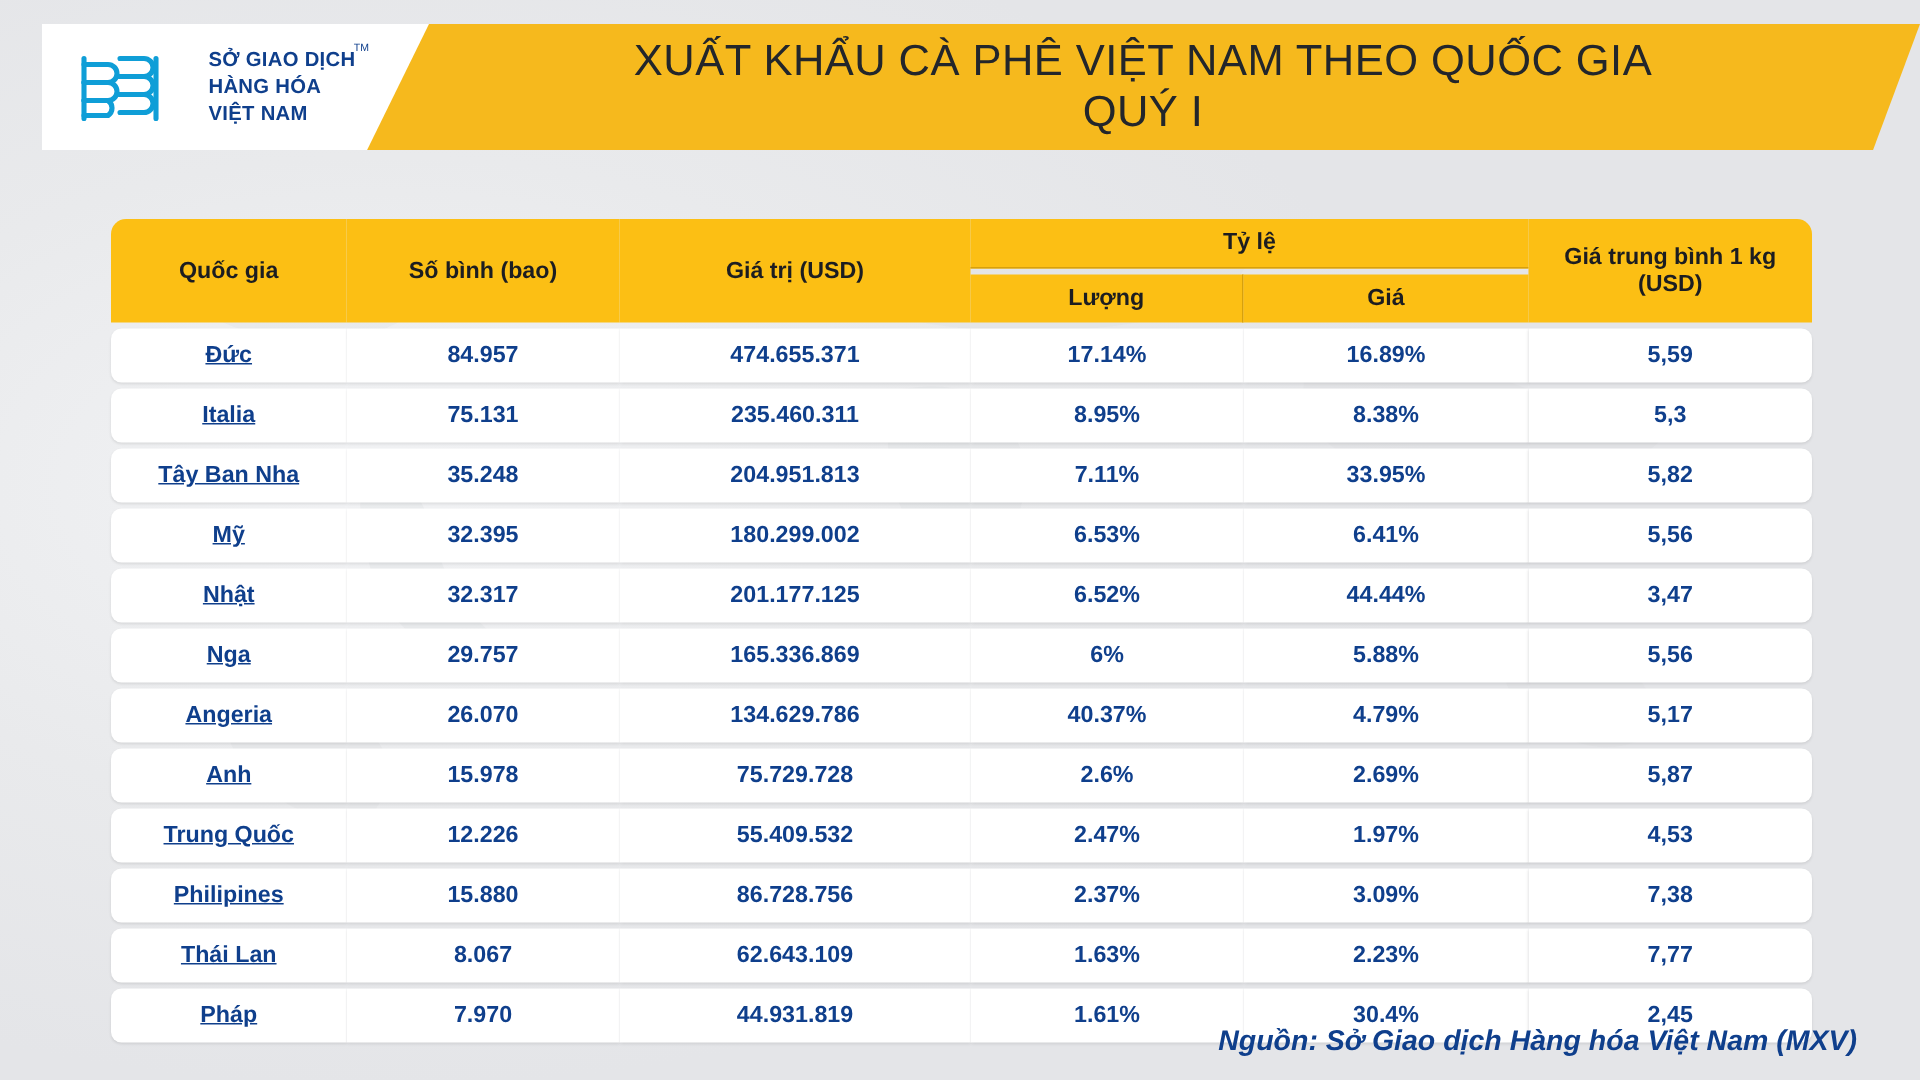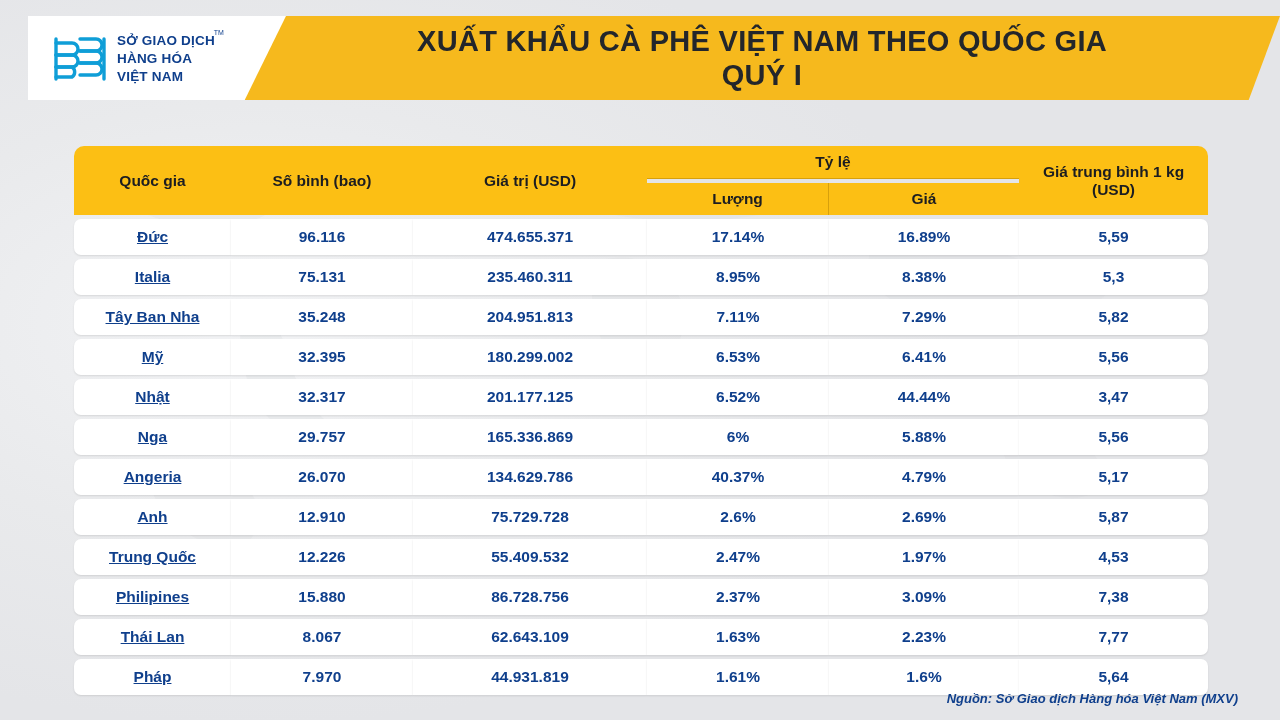--- a/index.html
+++ b/index.html
@@ -51,21 +51,21 @@
     position: absolute;
     right: 18px; top: 0; bottom: 0;
     width: 10px;
     background: #f6b91d;
     transform: skewX(-13deg);
     opacity: 0;
   }
   .logo-inner {
     display: flex;
     align-items: center;
-    gap: 5px;
+    gap: 27px;
     padding-left: 22px;
   }
   .logo-mark { width: 62px; height: 54px; flex: none; }
   .logo-text {
     font-weight: bold;
     font-size: 13.5px;
     line-height: 1.28;
     color: #0f3f8c;
     letter-spacing: .2px;
     white-space: pre-line;
@@ -74,21 +74,21 @@
     font-size: 7px; color: #0f3f8c; vertical-align: super;
   }
   .header-title {
     position: absolute;
     left: 300px; right: 56px; top: 16px;
     height: 84px;
     display: flex; flex-direction: column;
     align-items: center; justify-content: center;
     text-align: center;
     color: #23262b;
-    font-weight: bold;
+    font-weight: normal;
     font-size: 29px;
     line-height: 1.18;
     letter-spacing: .3px;
     text-transform: uppercase;
   }
   
   .table-wrap {
     position: absolute;
     left: 74px; top: 142px;
     width: 1134px;
@@ -132,21 +132,21 @@
   col.c-country { width: 157px; }
   col.c-qty     { width: 182px; }
   col.c-val     { width: 234px; }
   col.c-rqty    { width: 182px; }
   col.c-rprice  { width: 190px; }
   col.c-avg     { width: 189px; }
   
   .source {
     position: absolute;
     right: 42px; bottom: 14px;
-    font-size: 13px;
+    font-size: 19px;
     font-weight: bold;
     font-style: italic;
     color: #0f3f8c;
   }
 </style>
 </head>
 <body>
 
 <div class="page">
 
@@ -215,40 +215,40 @@
           </th>
         </tr>
         <tr>
           <th class="sub-left th-bot-left-none">Lượng</th>
           <th>Giá</th>
         </tr>
       </thead>
       <tbody>
         <tr>
           <td>Đức</td>
-          <td>96.116</td>
+          <td>84.957</td>
           <td>474.655.371</td>
           <td>17.14%</td>
           <td>16.89%</td>
           <td>5,59</td>
         </tr>
         <tr>
           <td>Italia</td>
           <td>75.131</td>
           <td>235.460.311</td>
           <td>8.95%</td>
           <td>8.38%</td>
           <td>5,3</td>
         </tr>
         <tr>
           <td>Tây Ban Nha</td>
           <td>35.248</td>
           <td>204.951.813</td>
           <td>7.11%</td>
-          <td>7.29%</td>
+          <td>33.95%</td>
           <td>5,82</td>
         </tr>
         <tr>
           <td>Mỹ</td>
           <td>32.395</td>
           <td>180.299.002</td>
           <td>6.53%</td>
           <td>6.41%</td>
           <td>5,56</td>
         </tr>
@@ -271,21 +271,21 @@
         <tr>
           <td>Angeria</td>
           <td>26.070</td>
           <td>134.629.786</td>
           <td>40.37%</td>
           <td>4.79%</td>
           <td>5,17</td>
         </tr>
         <tr>
           <td>Anh</td>
-          <td>12.910</td>
+          <td>15.978</td>
           <td>75.729.728</td>
           <td>2.6%</td>
           <td>2.69%</td>
           <td>5,87</td>
         </tr>
         <tr>
           <td>Trung Quốc</td>
           <td>12.226</td>
           <td>55.409.532</td>
           <td>2.47%</td>
@@ -306,22 +306,22 @@
           <td>62.643.109</td>
           <td>1.63%</td>
           <td>2.23%</td>
           <td>7,77</td>
         </tr>
         <tr>
           <td>Pháp</td>
           <td>7.970</td>
           <td>44.931.819</td>
           <td>1.61%</td>
-          <td>1.6%</td>
-          <td>5,64</td>
+          <td>30.4%</td>
+          <td>2,45</td>
         </tr>
       </tbody>
     </table>
   </div>
 
   <div class="source">Nguồn: Sở Giao dịch Hàng hóa Việt Nam (MXV)</div>
 
 </div>
 
 </body></html>

